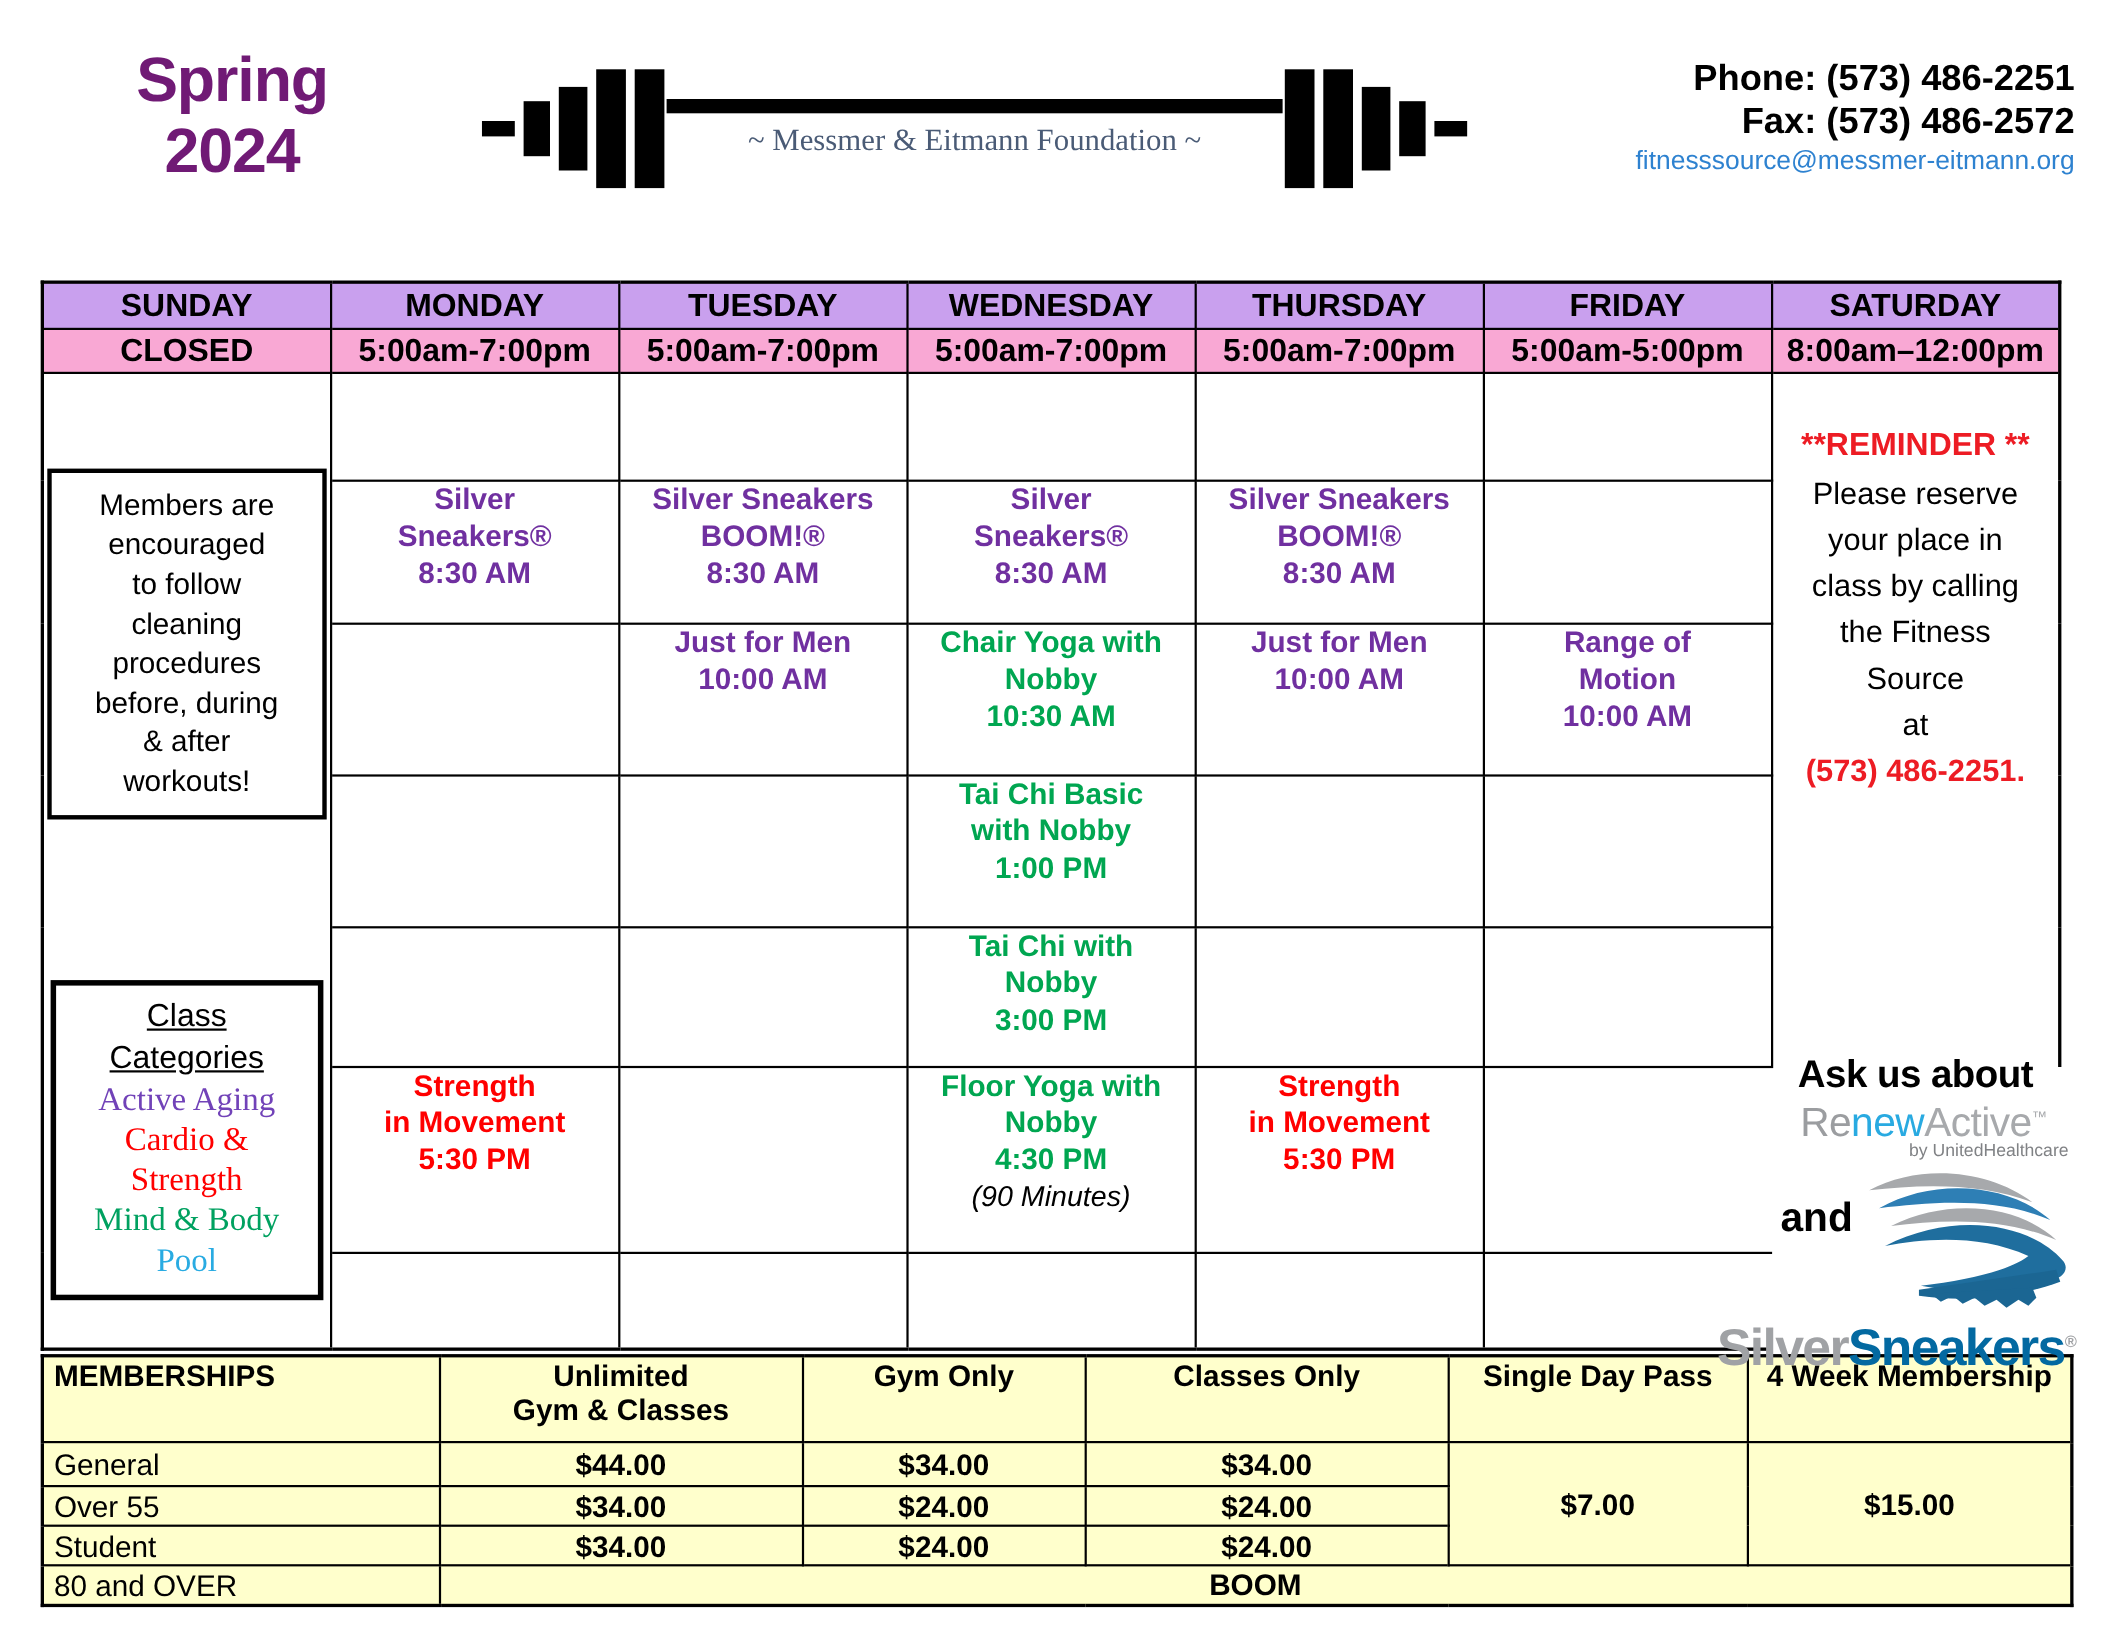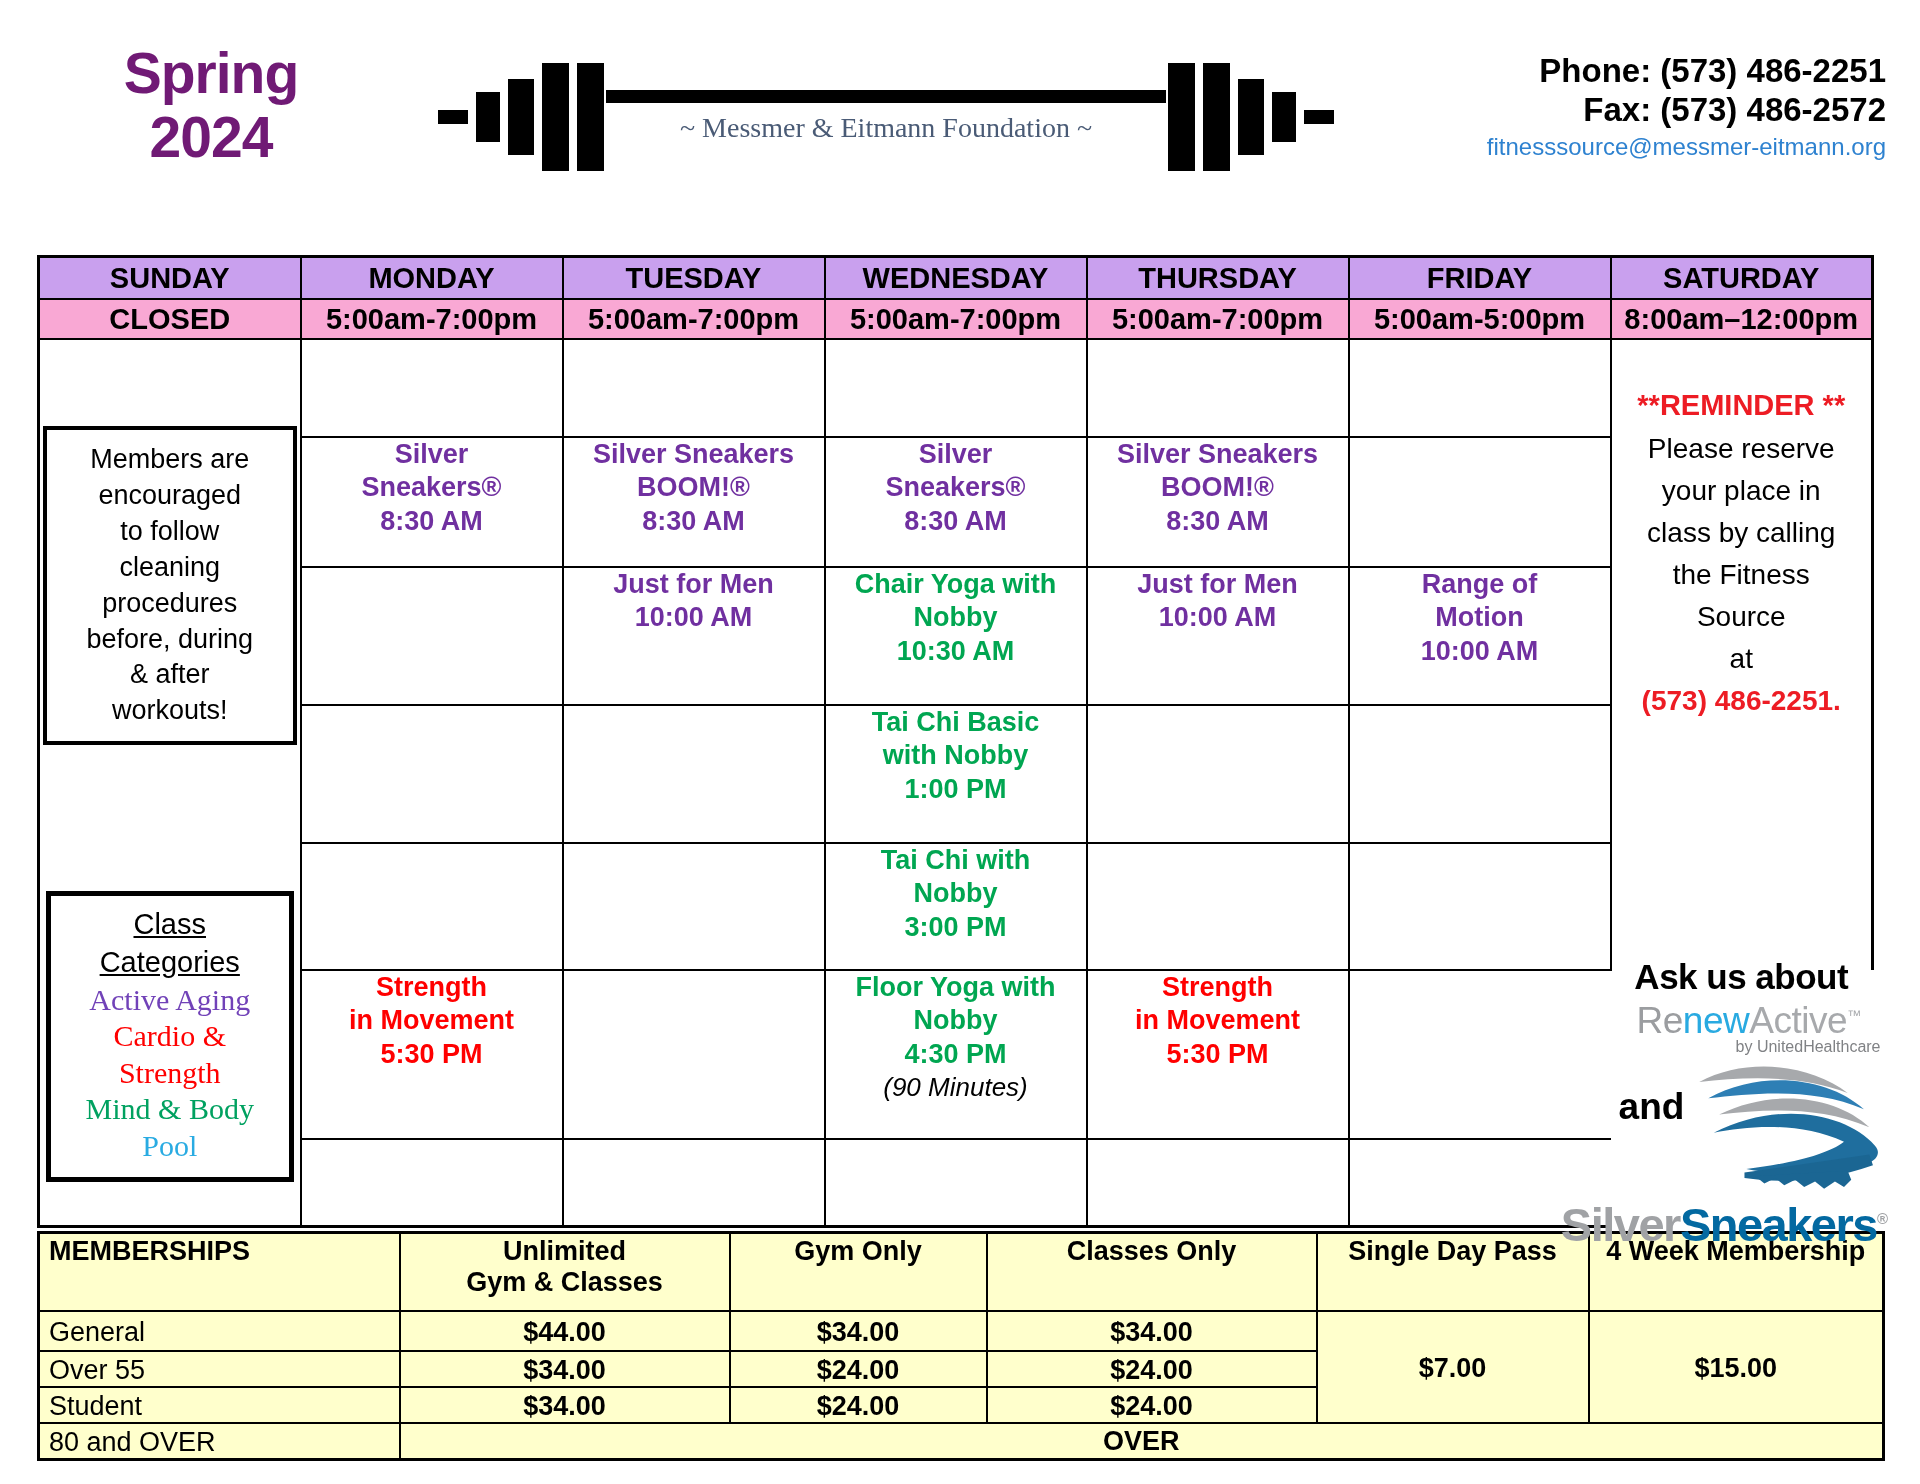--- a/index.html
+++ b/index.html
@@ -328,18 +328,18 @@
         <td class="val">$24.00</td>
       </tr>
       <tr class="stu-row">
         <td class="lab edge-l">Student</td>
         <td class="val">$34.00</td>
         <td class="val">$24.00</td>
         <td class="val">$24.00</td>
       </tr>
       <tr class="o80-row">
         <td class="lab edge-l edge-b">80 and OVER</td>
-        <td class="free-cell edge-b edge-r" colspan="5">OVER</td>
+        <td class="free-cell edge-b edge-r" colspan="5">BOOM</td>
       </tr>
     </tbody>
   </table>
 
 </div>
 
 </body></html>

